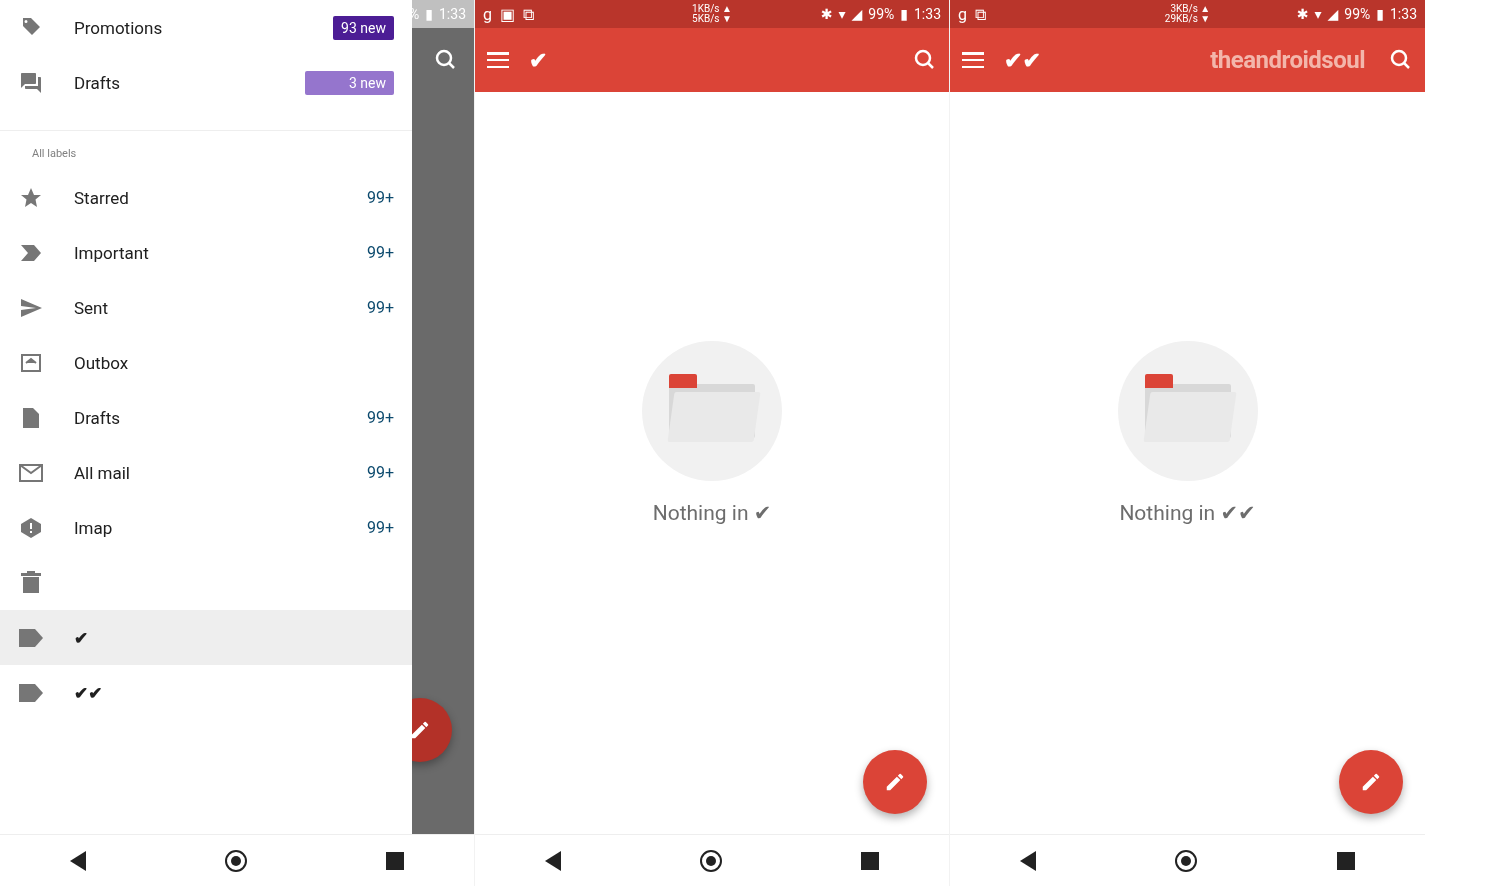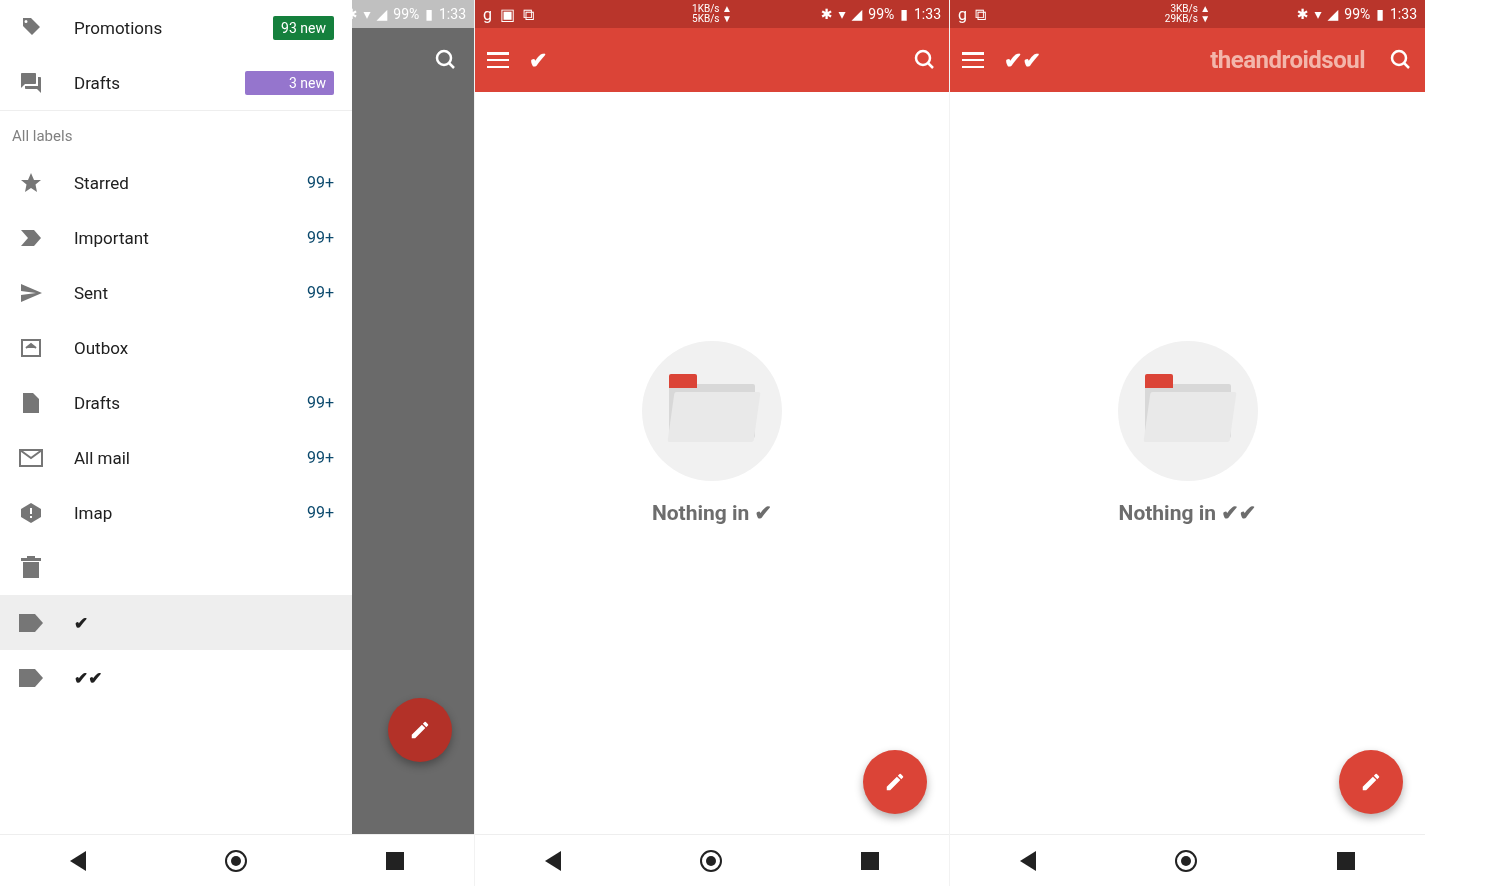--- a/index.html
+++ b/index.html
@@ -19,21 +19,21 @@
 
 
 .app-bar { height: 64px; background: #db4437; color: #fff; display: flex; align-items: center; padding: 0 12px; gap: 20px; position: relative; }
 .hamburger-icon { display: flex; flex-direction: column; justify-content: space-between; width: 22px; height: 16px; }
 .hamburger-icon span { background: #fff; height: 2.5px; width: 100%; }
 .app-title { font-size: 22px; font-weight: 400; display: flex; gap: 4px; }
 .search-icon { margin-left: auto; }
 .watermark { position: absolute; right: 60px; top: 50%; transform: translateY(-50%); font-size: 24px; color: #f3b6ab; letter-spacing: -0.5px; font-weight: 700; pointer-events: none; }
 
 
-.content { position: absolute; top: 92px; bottom: 52px; left: 0; right: 0; background: #fff; display: flex; align-items: center; justify-content: center; font-weight: bold; }
+.content { position: absolute; top: 92px; bottom: 52px; left: 0; right: 0; background: #fff; display: flex; align-items: center; justify-content: center; }
 .empty-wrap { text-align: center; position: relative; top: -30px; }
 .empty-circle { width: 140px; height: 140px; border-radius: 50%; background: #f1f1f1; margin: 0 auto 20px; position: relative; display: flex; align-items: center; justify-content: center; }
 .folder-back { width: 86px; height: 54px; background: #d8d8d8; position: relative; border-radius: 2px; }
 .folder-tab { position: absolute; top: -10px; left: 0; width: 28px; height: 14px; background: #db4437; border-radius: 2px 2px 0 0; }
 .folder-front { position: absolute; bottom: -4px; left: 2px; width: 86px; height: 50px; background: #e9e9e9; transform: skewX(-8deg); border-radius: 2px; }
 .empty-text { color: #6d6d6d; font-size: 21px; }
 
 
 .fab { position: absolute; bottom: 72px; right: 22px; width: 64px; height: 64px; border-radius: 50%; background: #db4437; display: flex; align-items: center; justify-content: center; box-shadow: 0 4px 8px rgba(0,0,0,0.3); color: #fff; }
 
@@ -41,31 +41,31 @@
 .nav-bar { position: absolute; bottom: 0; left: 0; right: 0; height: 52px; background: #fff; display: flex; align-items: center; justify-content: space-around; border-top: 1px solid #eee; }
 .nav-back { width: 0; height: 0; border-top: 10px solid transparent; border-bottom: 10px solid transparent; border-right: 16px solid #222; }
 .nav-home { width: 22px; height: 22px; border: 2.5px solid #222; border-radius: 50%; position: relative; display:flex; align-items:center; justify-content:center; }
 .nav-home:after { content:""; width: 10px; height: 10px; background: #222; border-radius: 50%; }
 .nav-recent { width: 18px; height: 18px; background: #222; }
 
 
 .overlay { position: absolute; top: 28px; bottom: 52px; left: 0; right: 0; background: #6a6a6a; }
 .overlay .app-bar-under { height: 64px; display: flex; align-items: center; justify-content: flex-end; padding-right: 16px; color:#fff; }
 .overlay .fab { background: #b33128; }
-.drawer { position: absolute; top: 0; left: 0; width: 352px; height: 100%; background: #fff; overflow: hidden; }
+.drawer { position: absolute; top: 0; left: 0; width: 412px; height: 100%; background: #fff; overflow: hidden; }
 .drawer-list { padding-top: 0; }
 .drawer-item { display: flex; align-items: center; height: 55px; padding: 0 18px; gap: 30px; cursor: pointer; }
 .drawer-item.selected { background: #eee; }
 .drawer-icon { width: 26px; color: #767676; display: flex; align-items: center; justify-content: center; }
 .drawer-label { font-size: 17px; color: #202020; font-weight: 400; flex: 1; }
 .drawer-count { color: #0c4a6e; font-size: 16px; }
 .badge { border-radius: 2px; padding: 4px 8px; color: #fff; font-size: 14px; }
-.badge.green { background: #15803d; }
+.badge.green { background: #4c1d95; }
 .badge.purple { background: #9575cd; padding-left: 44px; }
-.section-header { padding: 16px 12px 10px; font-size: 15px; color: #808080; border-top: 1px solid #eee; }
+.section-header { padding: 16px 32px 10px; font-size: 11px; color: #808080; border-top: 1px solid #eee; margin-top: 20px; }
 
 svg { display: block; }
 .check { font-weight: bold; }
 </style>
 </head>
 <body>
 
 <div class="screens">
 
 <div class="screen">

